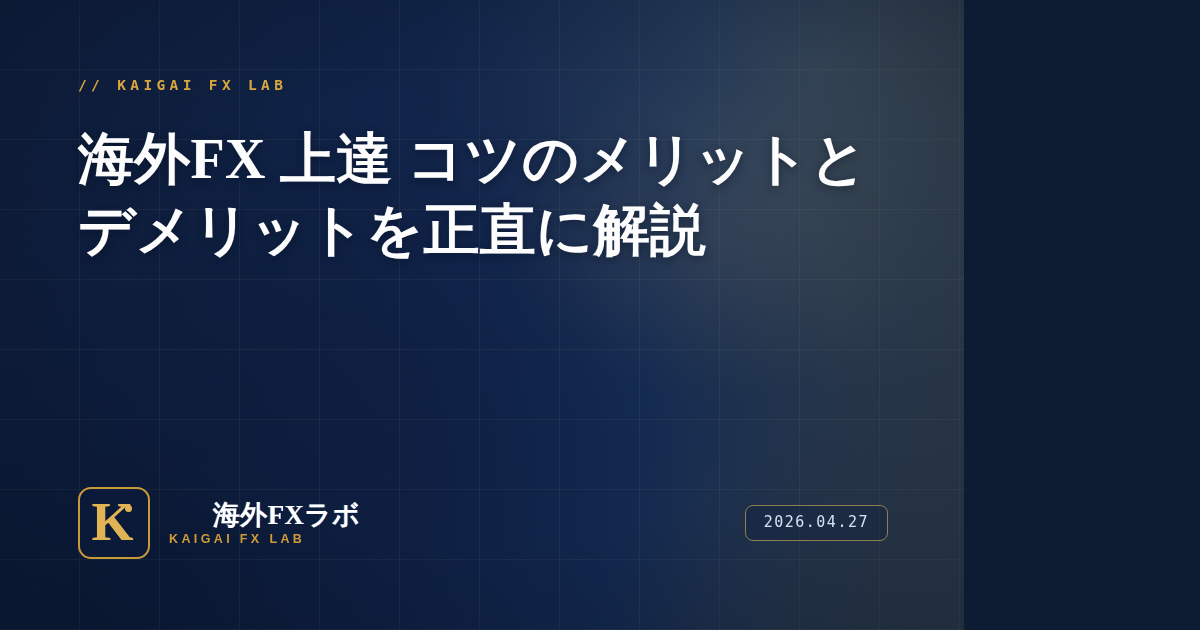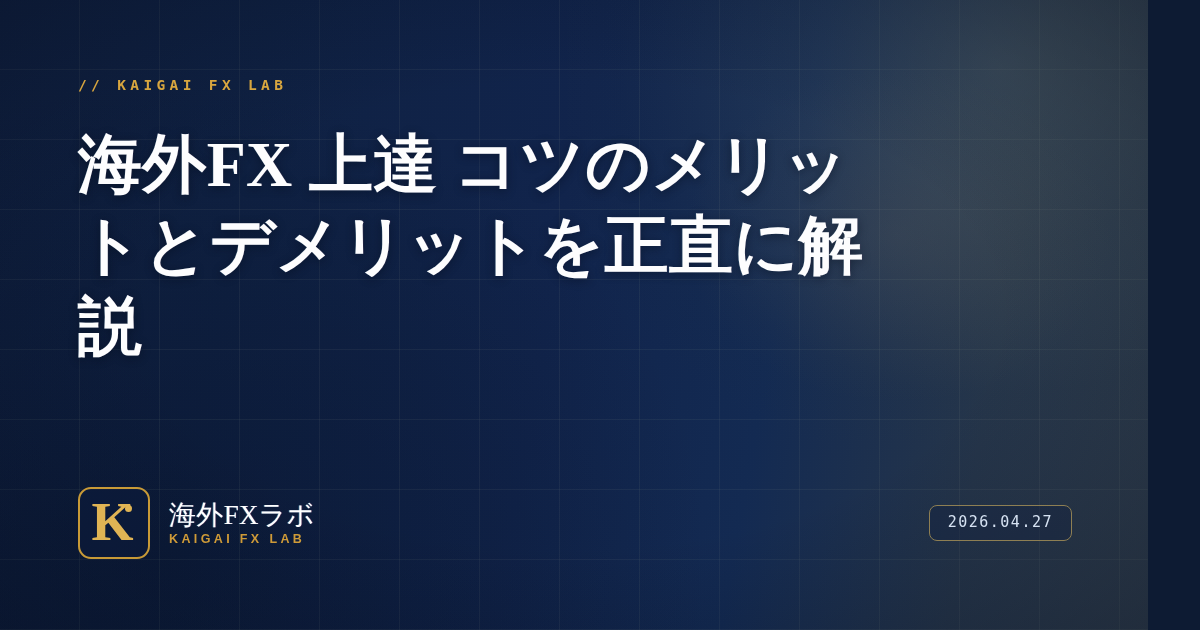--- a/index.html
+++ b/index.html
@@ -7,21 +7,21 @@
 
   html, body {
     width:1200px;
     height:630px;
     overflow:hidden;
     background:#0d1b33;
   }
 
   .card {
     position:relative;
-    width:1148px;
+    width:964px;
     height:630px;
     overflow:hidden;
     background:#404040;
     font-family:"Liberation Sans", sans-serif;
   }
 
   
   .bg-base {
     position:absolute; inset:0;
     background:
@@ -112,21 +112,21 @@
     color:#d8a63f;
     white-space:nowrap;
     line-height:1;
     margin-top:16px;
   }
 
   .headline {
     margin-top:31px;
     font-family:"Liberation Serif", "DejaVu Serif", serif;
     font-weight:700;
-    font-size:64px;
+    font-size:56px;
     line-height:1.27;
     color:#fdfdfe;
     letter-spacing:0.005em;
     max-width:835px;
     text-shadow:
       0 2px 10px rgba(4,10,24,0.45),
       -0.6px 0 0 rgba(110,200,230,0.20),
       0.6px 0 0 rgba(230,120,170,0.14);
   }
 
@@ -172,28 +172,29 @@
     top:16px; right:16px;
     width:7px; height:7px;
     border-radius:50%;
     background:#e0b454;
   }
 
   .brand-text { display:flex; flex-direction:column; gap:4px; }
 
   .brand-ja {
     font-family:"Liberation Serif", "DejaVu Serif", serif;
-    font-weight:400;
+    font-weight:700;
     font-size:27px;
     line-height:1.05;
     color:#ffffff;
     letter-spacing:0.012em;
     text-shadow:
       -0.7px 0 0 rgba(90,200,235,0.45),
        0.7px 0 0 rgba(235,105,160,0.30);
+    margin-left: 44px;
   }
 
   .brand-en {
     font-family:Liberation Sans, sans-serif;
     font-size:12.5px;
     font-weight:700;
     letter-spacing:0.27em;
     color:#cf9b38;
     line-height:1;
   }

